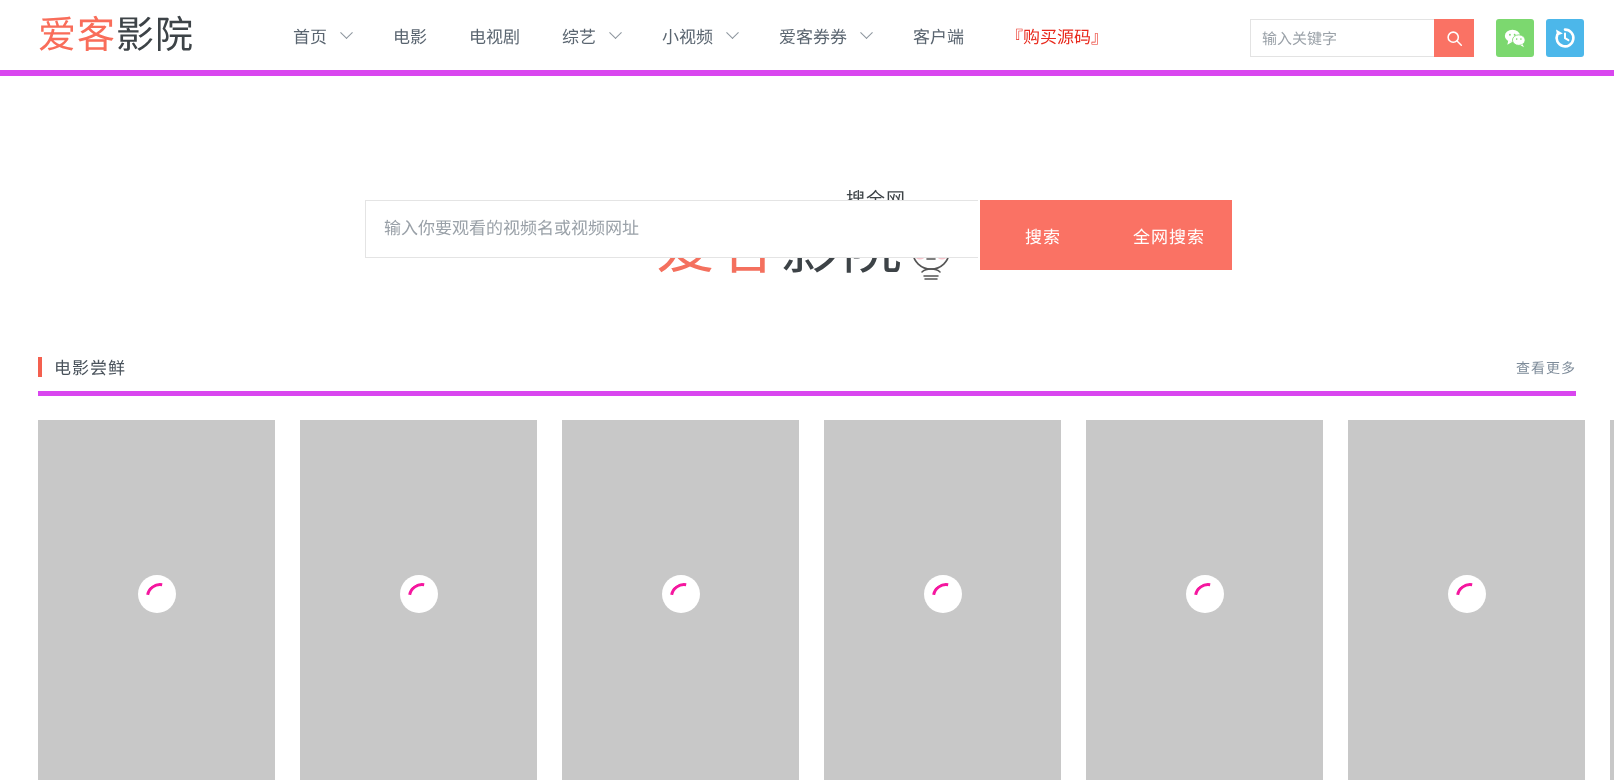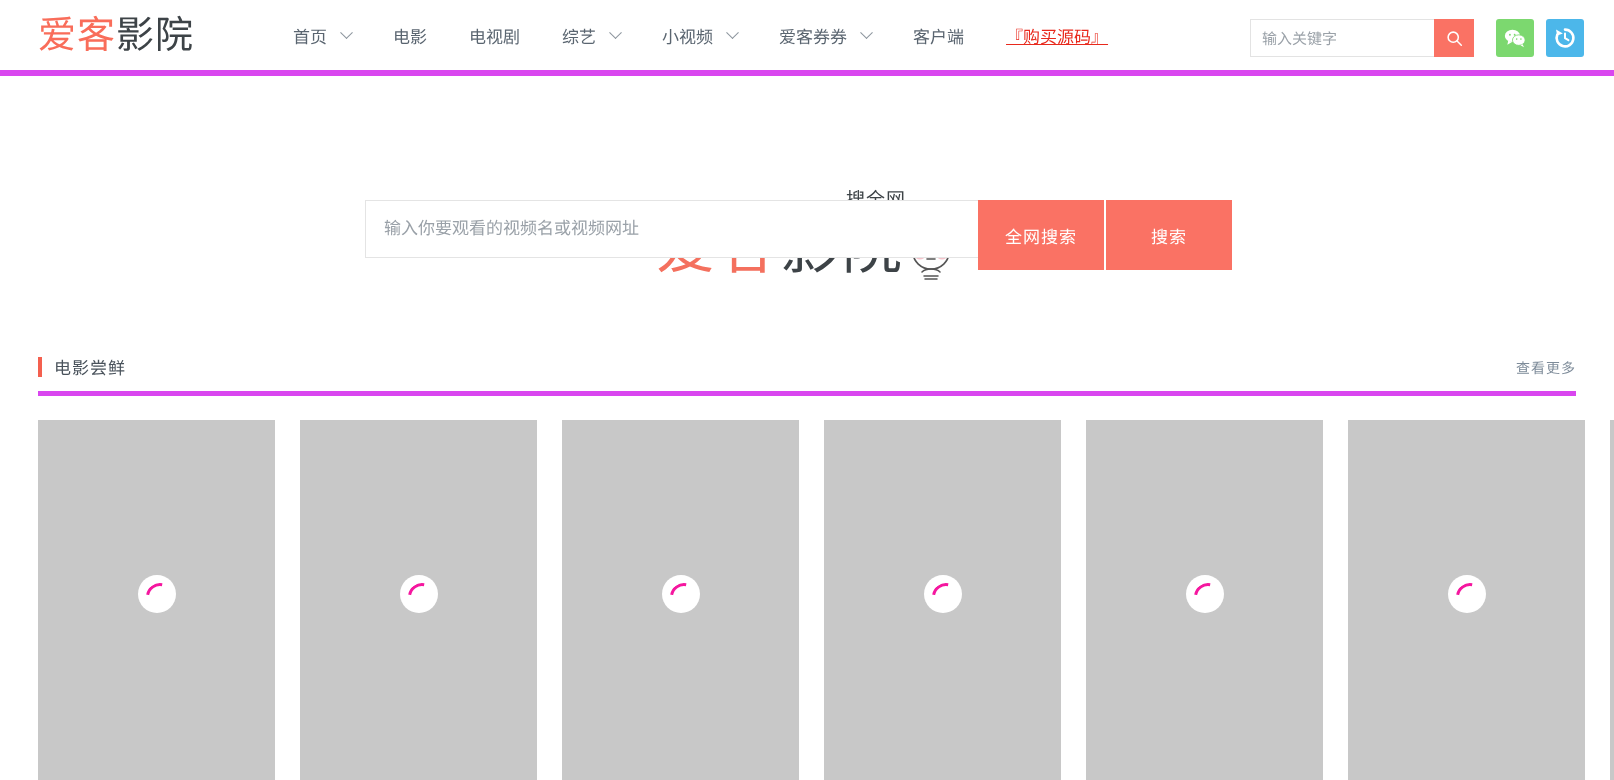--- a/index.html
+++ b/index.html
@@ -42,21 +42,21 @@
   .nav-item {
     display: flex;
     align-items: center;
     gap: 15px;
     font-size: 17px;
     color: #5a6570;
     padding: 0 21px;
     cursor: pointer;
     white-space: nowrap;
   }
-  .nav-item.accent { color: #e8291c; text-decoration: underline; }
+  .nav-item.accent { color: #e8291c; }
   .chev {
     display: inline-block;
     width: 9px; height: 9px;
     border-right: 1.4px solid #8d969e;
     border-bottom: 1.4px solid #8d969e;
     transform: rotate(45deg) translate(-2px,-2px);
   }
 
   .header-right {
     position: absolute;
@@ -332,22 +332,22 @@
       <ellipse cx="18.5" cy="35" rx="1.6" ry="2.1" fill="#555"></ellipse>
       <ellipse cx="31.5" cy="35" rx="1.6" ry="2.1" fill="#555"></ellipse>
       <path d="M21 43 L29 43" stroke="#555" stroke-width="1.6" stroke-linecap="round"></path>
       <path d="M16 56 C20 52 30 52 34 56" fill="none" stroke="#555" stroke-width="1.6" stroke-linecap="round"></path>
       <path d="M18 60 L32 60 M19 63 L31 63" stroke="#555" stroke-width="1.5" stroke-linecap="round"></path>
     </svg>
   </div>
 
   <div class="hero-search">
     <input type="text" placeholder="输入你要观看的视频名或视频网址" style="">
+    <button class="hero-btn go">搜索</button>
     <button class="hero-btn all">全网搜索</button>
-    <button class="hero-btn go">搜索</button>
   </div>
 </div>
 
 <div class="section-head">
   <span class="section-bar"></span>
   <span class="section-title">电影尝鲜</span>
   <span class="section-more">查看更多</span>
 </div>
 
 <div class="grid">

